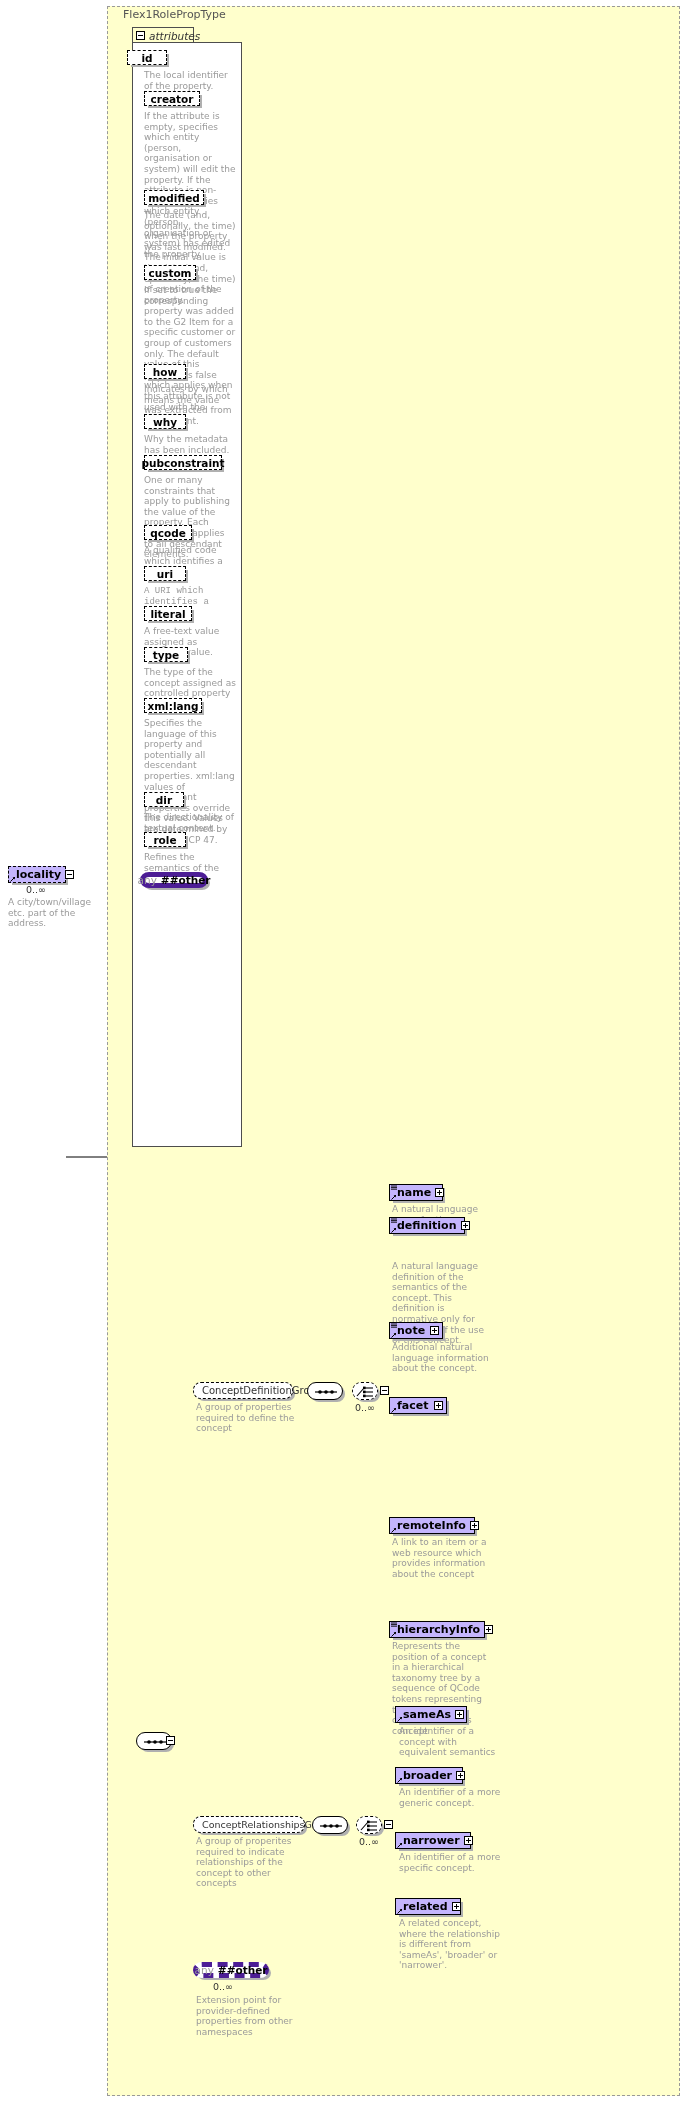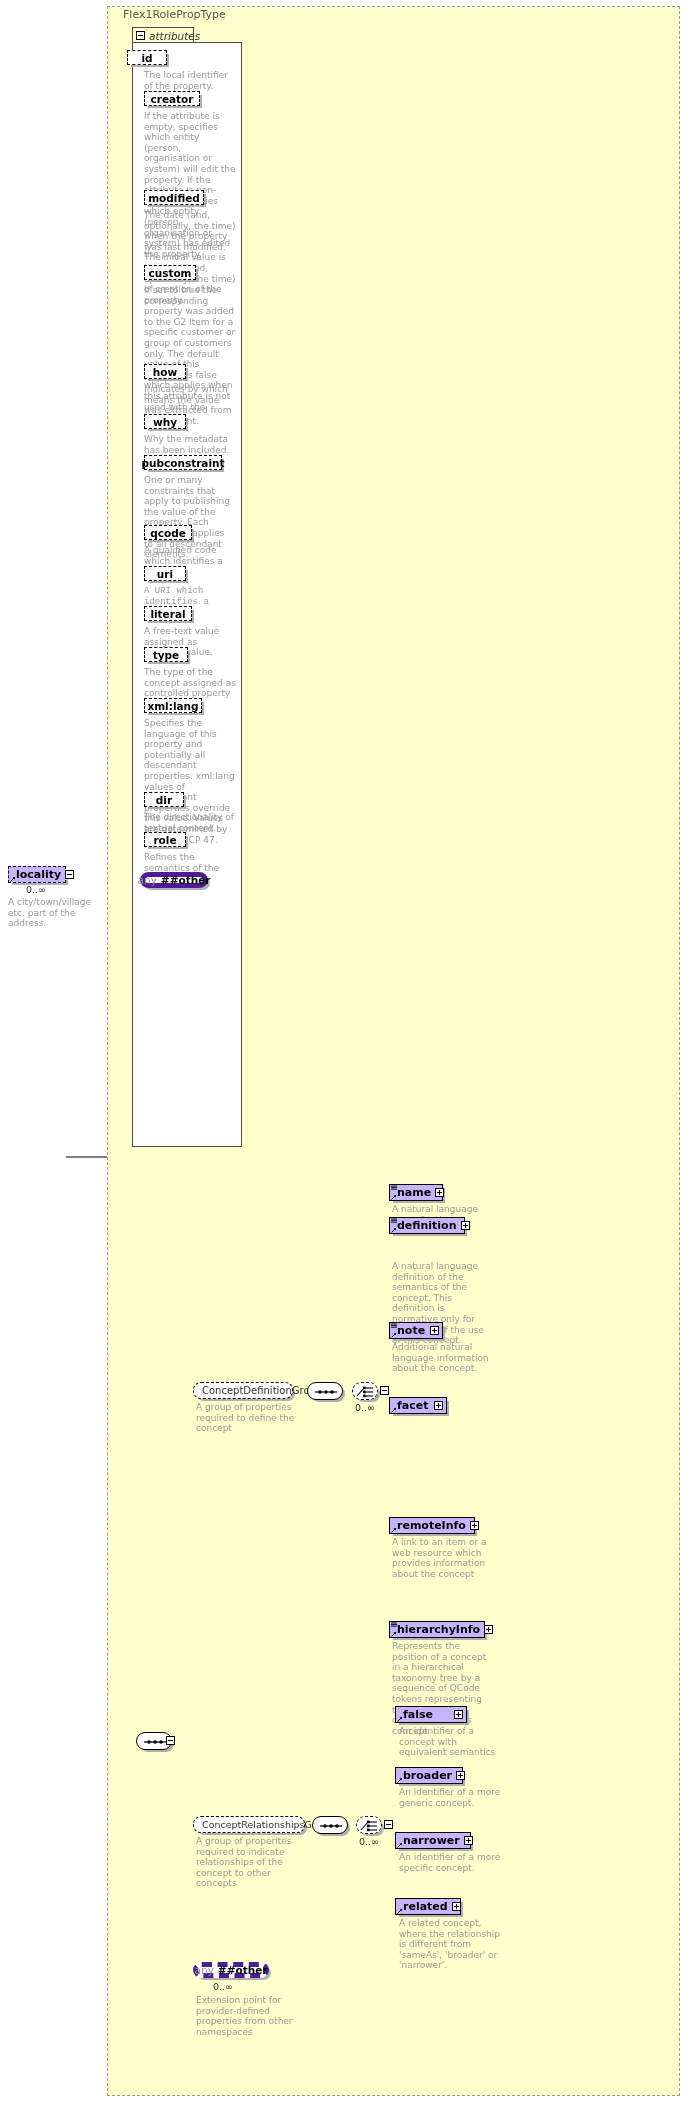--- a/index.html
+++ b/index.html
@@ -510,21 +510,21 @@
     </svg>
   </div>
   <div class="comp-minus" style="left:384px; top:1820px;"></div>
   <div class="card" style="left:359px; top:1836px;">0..∞</div>
 
   <div class="elem-box" style="left:395px; top:1706px; width:72px;">
     <svg class="corner-arrow" viewBox="0 0 6 6">
       <path d="M0.5 5.5 L5 1" stroke="#000" stroke-width="1" fill="none"></path>
       <path d="M5 1 L2.6 1.2 L4.8 3.4 Z" fill="#000"></path>
     </svg>
-    <span class="nm">false</span>
+    <span class="nm">sameAs</span>
     <span class="plus-box" style="margin-left:auto;"></span>
   </div>
   <div class="elem-desc" style="left:399px; top:1726px; width:102px;">An identifier of a concept with equivalent semantics</div>
 
   <div class="elem-box" style="left:395px; top:1767px; width:68px;">
     <svg class="corner-arrow" viewBox="0 0 6 6">
       <path d="M0.5 5.5 L5 1" stroke="#000" stroke-width="1" fill="none"></path>
       <path d="M5 1 L2.6 1.2 L4.8 3.4 Z" fill="#000"></path>
     </svg>
     <span class="nm">broader</span>

